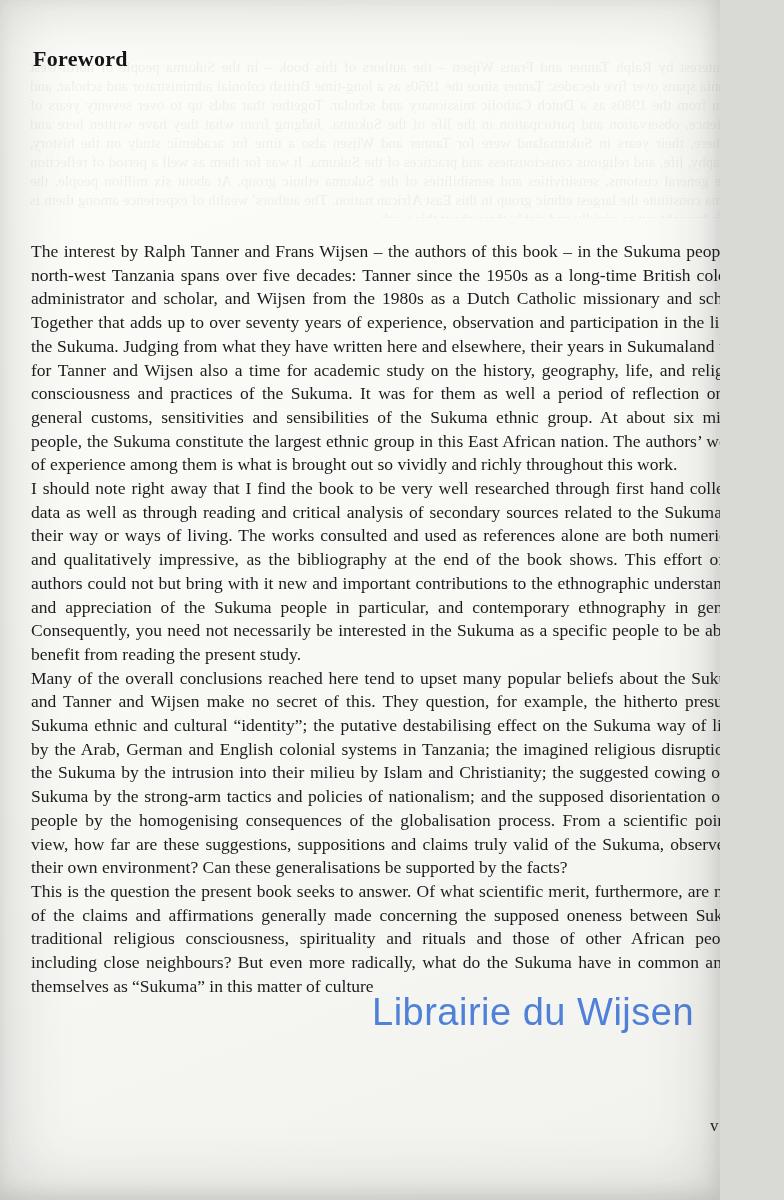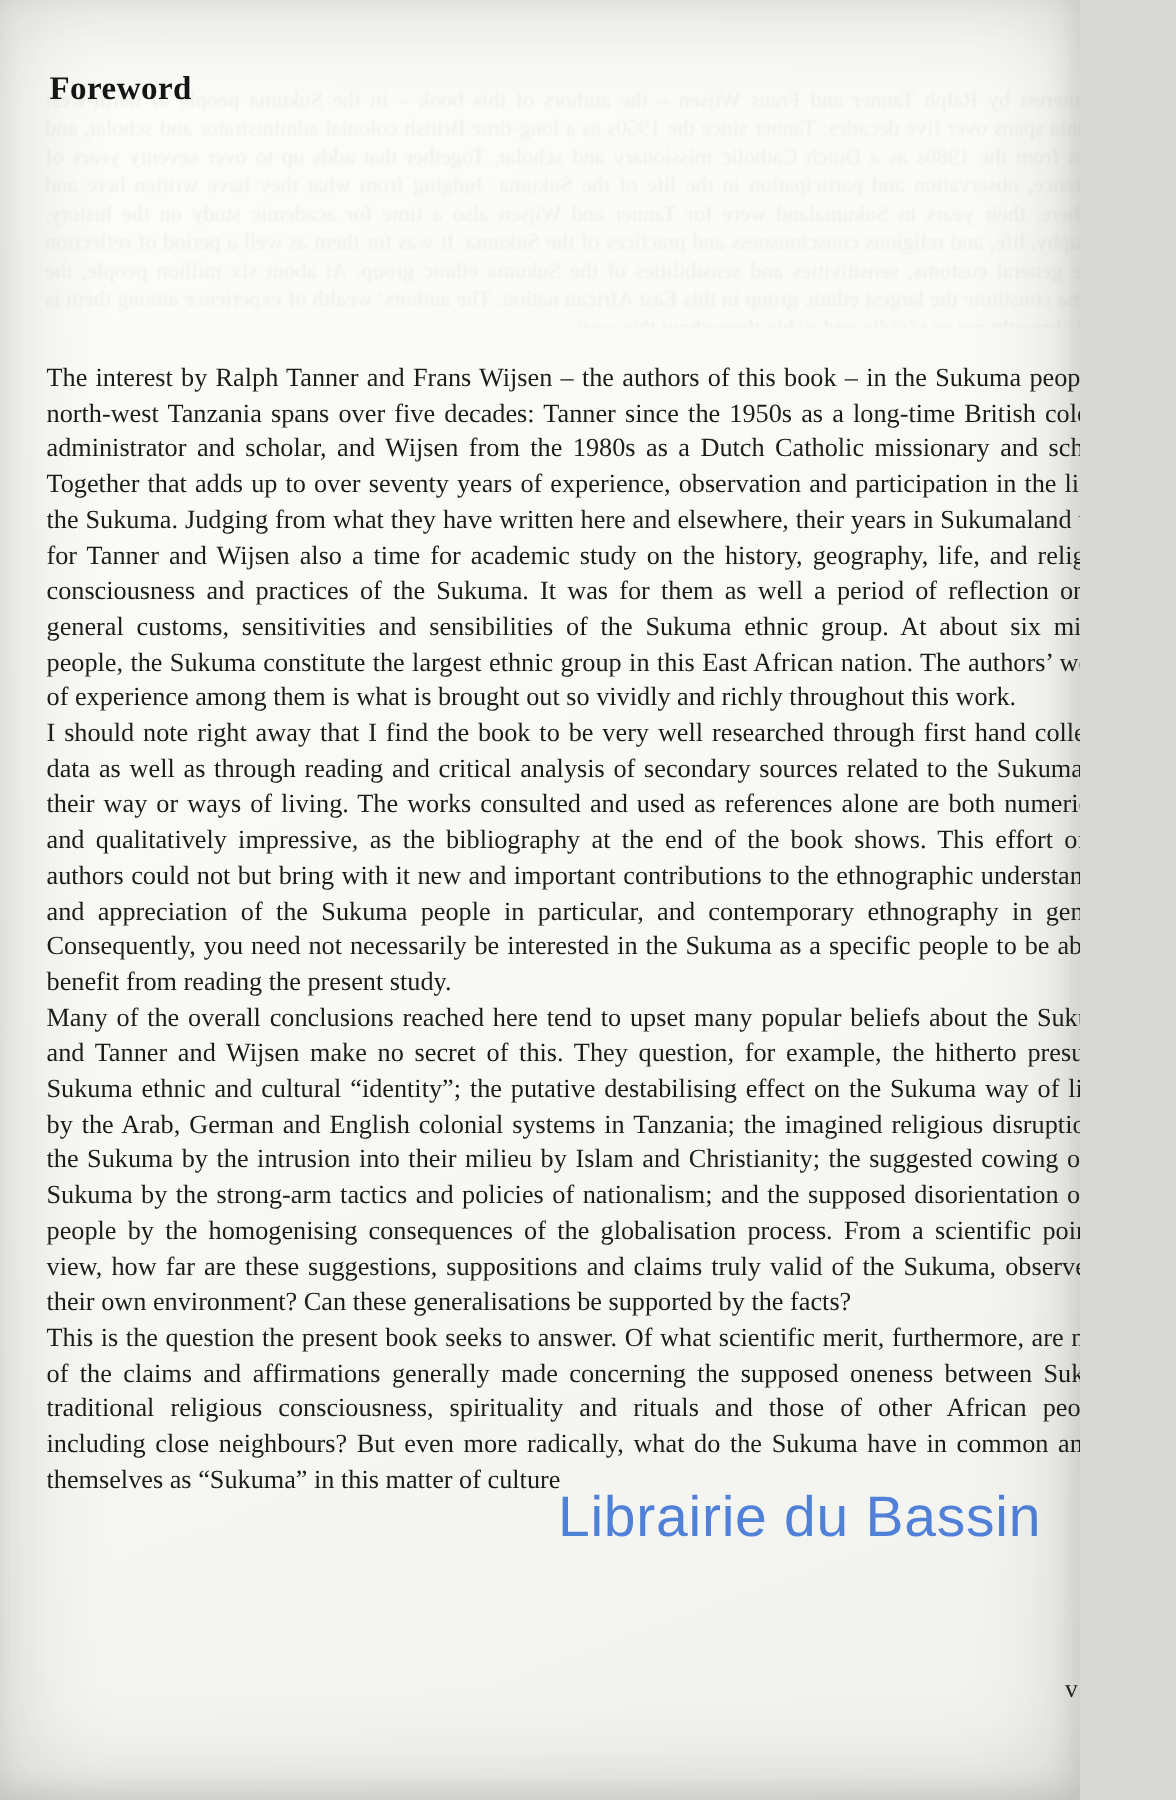--- a/index.html
+++ b/index.html
@@ -88,17 +88,17 @@
     <span>The interest by Ralph Tanner and Frans Wijsen – the authors of this book – in the Sukuma people of north-west Tanzania spans over five decades: Tanner since the 1950s as a long-time British colonial administrator and scholar, and Wijsen from the 1980s as a Dutch Catholic missionary and scholar. Together that adds up to over seventy years of experience, observation and participation in the life of the Sukuma. Judging from what they have written here and elsewhere, their years in Sukumaland were for Tanner and Wijsen also a time for academic study on the history, geography, life, and religious consciousness and practices of the Sukuma. It was for them as well a period of reflection on the general customs, sensitivities and sensibilities of the Sukuma ethnic group. At about six million people, the Sukuma constitute the largest ethnic group in this East African nation. The authors’ wealth of experience among them is what is brought out so vividly and richly throughout this work.</span>
   </div>
 
   <div class="body-text">
     <p>The interest by Ralph Tanner and Frans Wijsen – the authors of this book – in the Sukuma people of north-west Tanzania spans over five decades: Tanner since the 1950s as a long-time British colonial administrator and scholar, and Wijsen from the 1980s as a Dutch Catholic missionary and scholar. Together that adds up to over seventy years of experience, observation and participation in the life of the Sukuma. Judging from what they have written here and elsewhere, their years in Sukumaland were for Tanner and Wijsen also a time for academic study on the history, geography, life, and religious consciousness and practices of the Sukuma. It was for them as well a period of reflection on the general customs, sensitivities and sensibilities of the Sukuma ethnic group. At about six million people, the Sukuma constitute the largest ethnic group in this East African nation. The authors’ wealth of experience among them is what is brought out so vividly and richly throughout this work.</p>
     <p>I should note right away that I find the book to be very well researched through first hand collected data as well as through reading and critical analysis of secondary sources related to the Sukuma and their way or ways of living. The works consulted and used as references alone are both numerically and qualitatively impressive, as the bibliography at the end of the book shows. This effort of the authors could not but bring with it new and important contributions to the ethnographic understanding and appreciation of the Sukuma people in particular, and contemporary ethnography in general. Consequently, you need not necessarily be interested in the Sukuma as a specific people to be able to benefit from reading the present study.</p>
     <p>Many of the overall conclusions reached here tend to upset many popular beliefs about the Sukuma, and Tanner and Wijsen make no secret of this. They question, for example, the hitherto presumed Sukuma ethnic and cultural “identity”; the putative destabilising effect on the Sukuma way of living by the Arab, German and English colonial systems in Tanzania; the imagined religious disruption of the Sukuma by the intrusion into their milieu by Islam and Christianity; the suggested cowing of the Sukuma by the strong-arm tactics and policies of nationalism; and the supposed disorientation of the people by the homogenising consequences of the globalisation process. From a scientific point of view, how far are these suggestions, suppositions and claims truly valid of the Sukuma, observed in their own environment? Can these generalisations be supported by the facts?</p>
     <p>This is the question the present book seeks to answer. Of what scientific merit, furthermore, are many of the claims and affirmations generally made concerning the supposed oneness between Sukuma traditional religious consciousness, spirituality and rituals and those of other African peoples, including close neighbours? But even more radically, what do the Sukuma have in common among themselves as “Sukuma” in this matter of culture</p>
   </div>
 
-  <div class="watermark" style="color: rgb(45, 104, 211); opacity: 0.82;">Librairie du Bassin</div>
+  <div class="watermark" style="color: rgb(45, 104, 211); opacity: 0.82;">Librairie du Wijsen</div>
 
   <div class="page-number">v</div>
 
 </div>
 
 </body></html>

